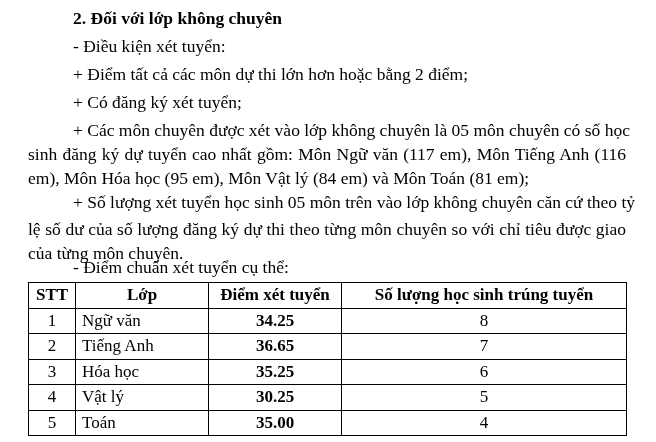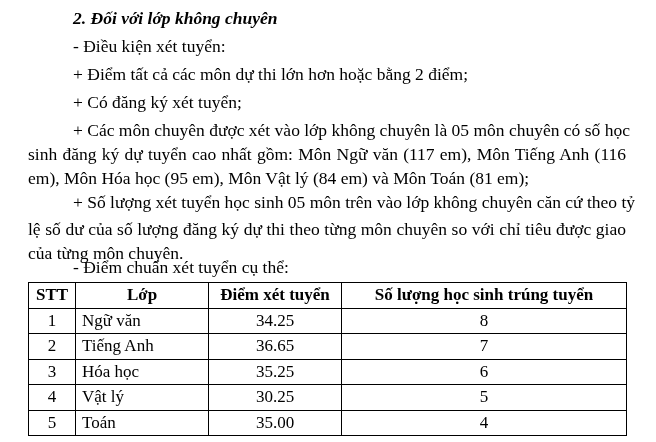--- a/index.html
+++ b/index.html
@@ -3,30 +3,30 @@
 <meta charset="utf-8">
 <style>
   html, body { margin: 0; padding: 0; background: #ffffff; }
   body {
     width: 656px; height: 442px; overflow: hidden; position: relative;
     font-family: "Liberation Serif", "DejaVu Serif", serif;
     color: #000; font-size: 17.5px;
   }
   .line { position: absolute; white-space: nowrap; line-height: 20px; }
   .justify { position: absolute; left: 28px; width: 598px; text-align: justify; text-align-last: justify; white-space: nowrap; line-height: 20px; }
-  .bold { font-weight: bold; font-style: italic; }
+  .bold { font-weight: bold; }
   table {
     position: absolute; left: 28px; top: 282px;
     border-collapse: collapse; font-size: 17px;
   }
   td, th { border: 1.5px solid #000; padding: 0 6px; height: 24.5px; line-height: 22px; }
   th { font-weight: bold; text-align: center; }
   .c { text-align: center; }
   .l { text-align: left; margin-top: 22px; }
-  .b { font-weight: normal; }
+  .b { font-weight: bold; }
 </style>
 </head>
 <body>
 
 <div class="line bold" style="left:73px; top:8px;">2. Đối với lớp không chuyên</div>
 <div class="line" style="left:73px; top:36px;">- Điều kiện xét tuyển:</div>
 <div class="line" style="left:73px; top:64px;">+ Điểm tất cả các môn dự thi lớn hơn hoặc bằng 2 điểm;</div>
 <div class="line" style="left:73px; top:92px;">+ Có đăng ký xét tuyển;</div>
 
 <div class="justify" style="left:73px; width:553px; top:120px;">+ Các môn chuyên được xét vào lớp không chuyên là 05 môn chuyên có số học</div>

